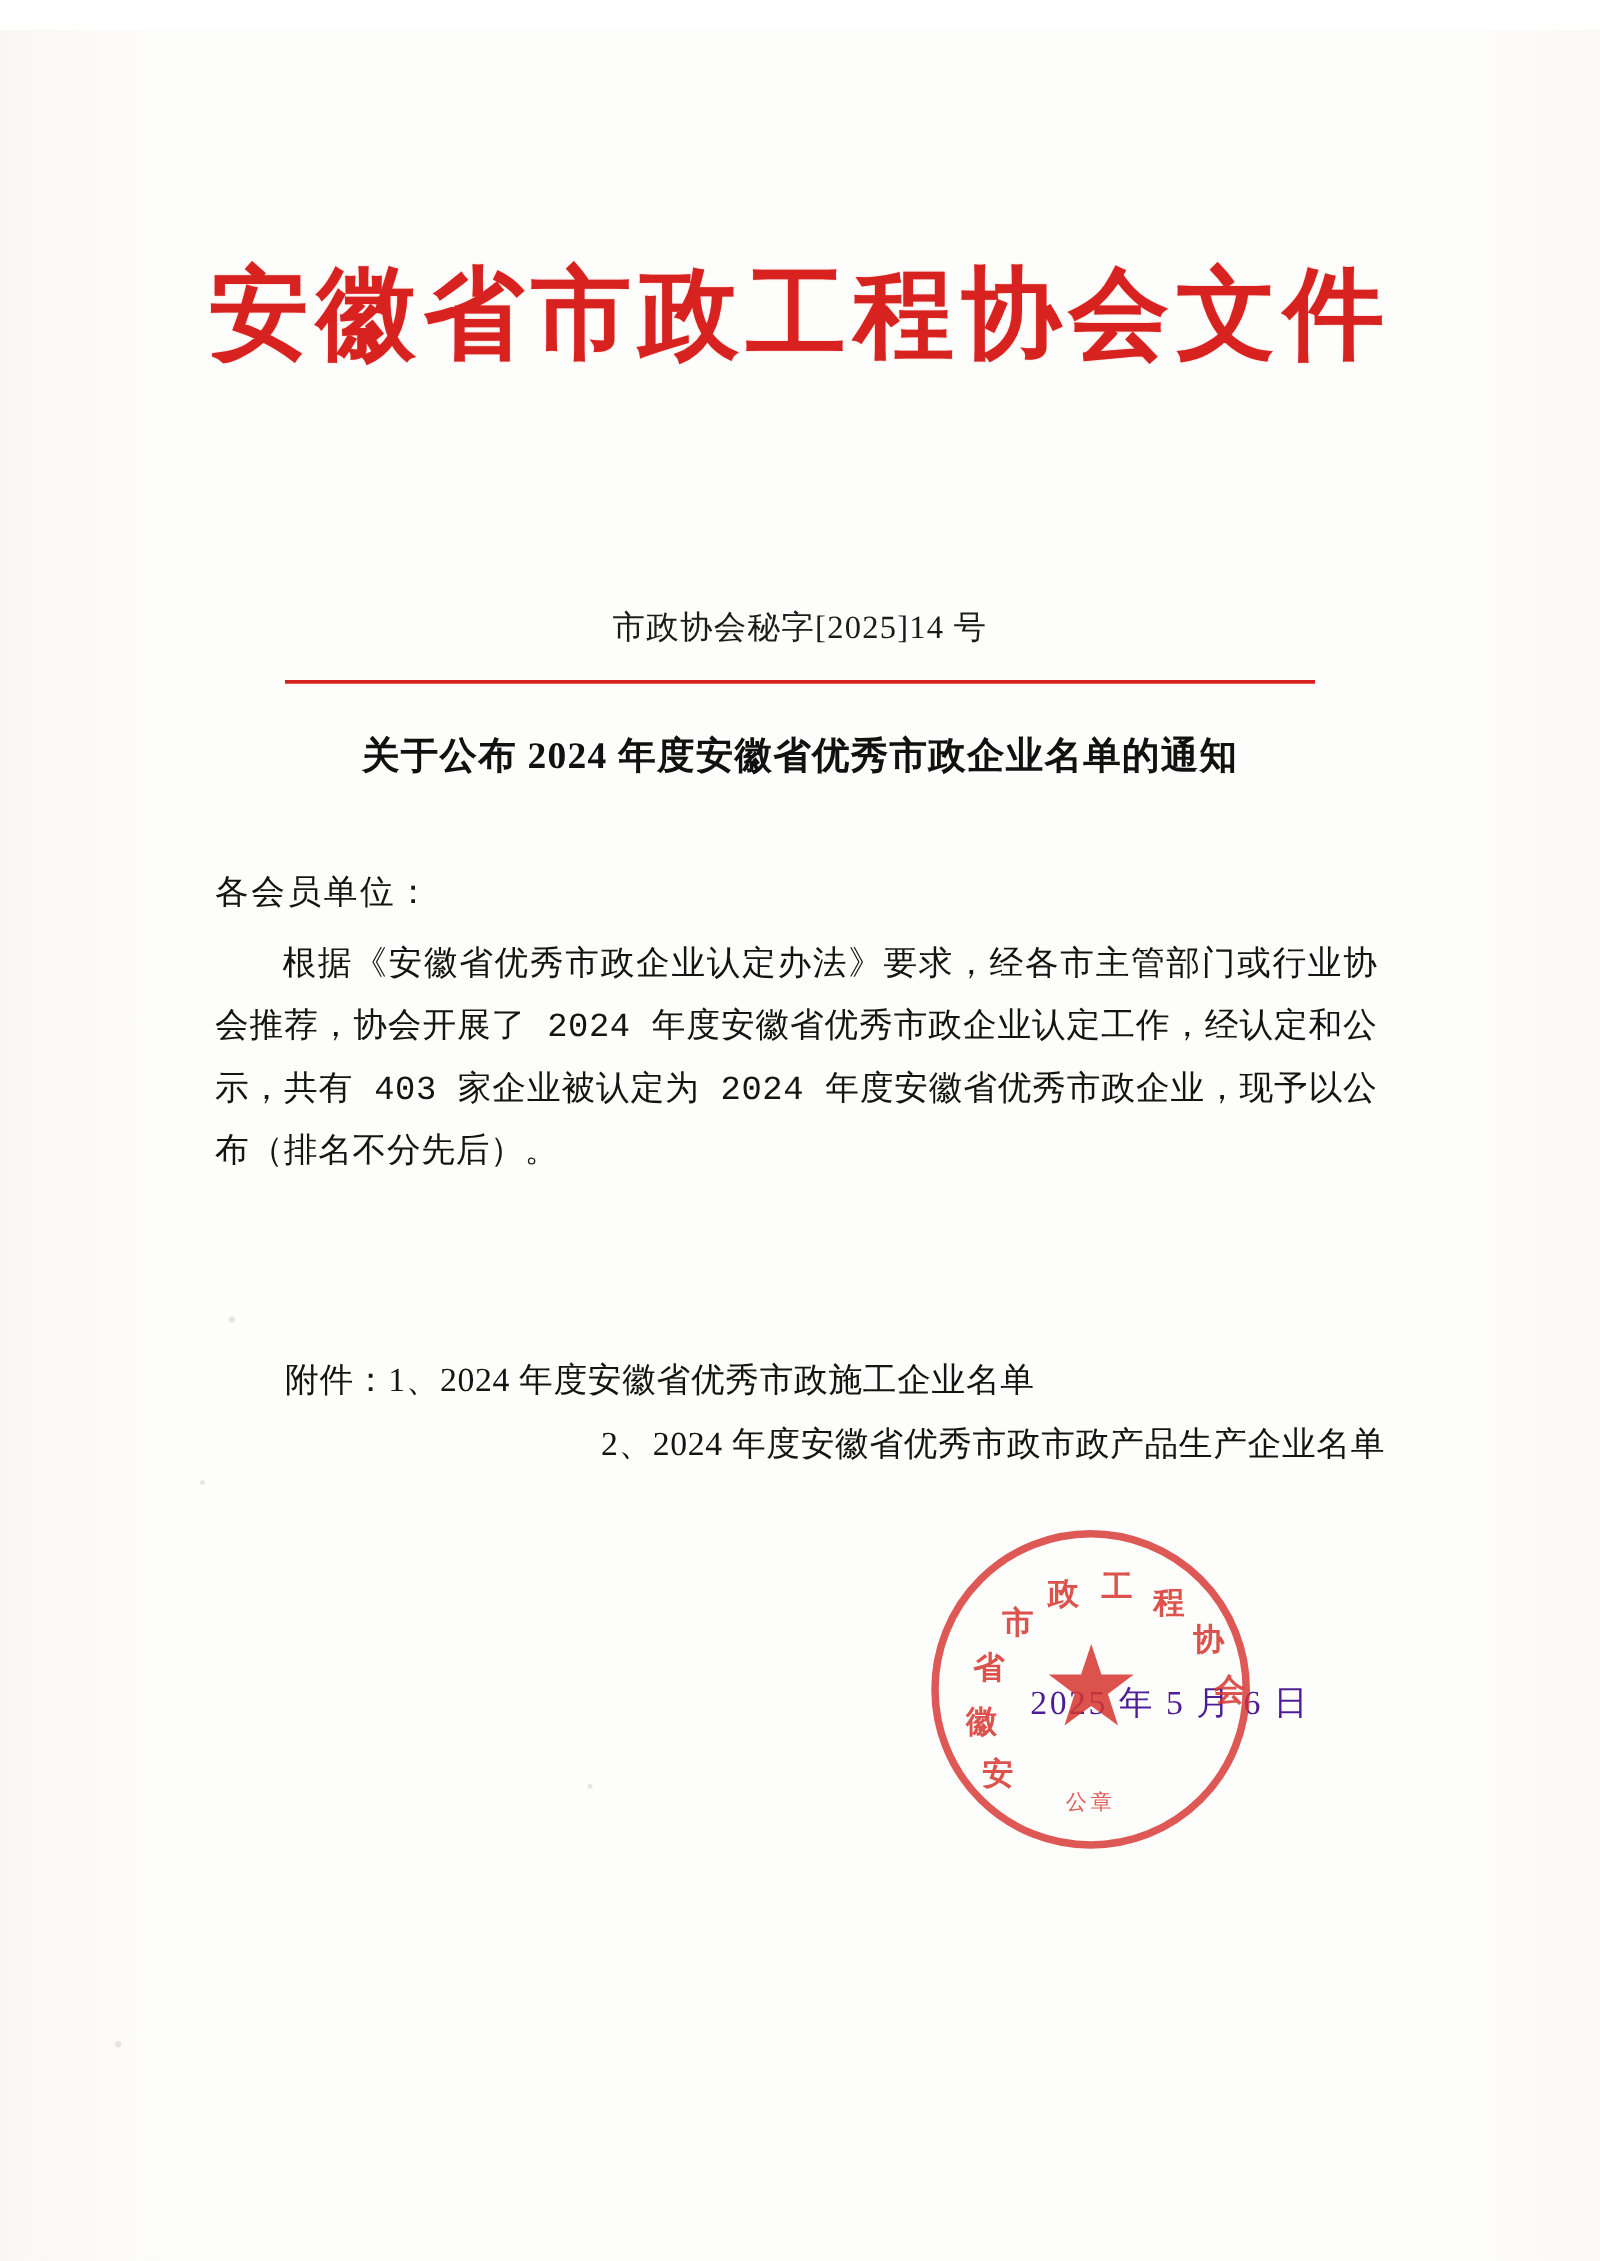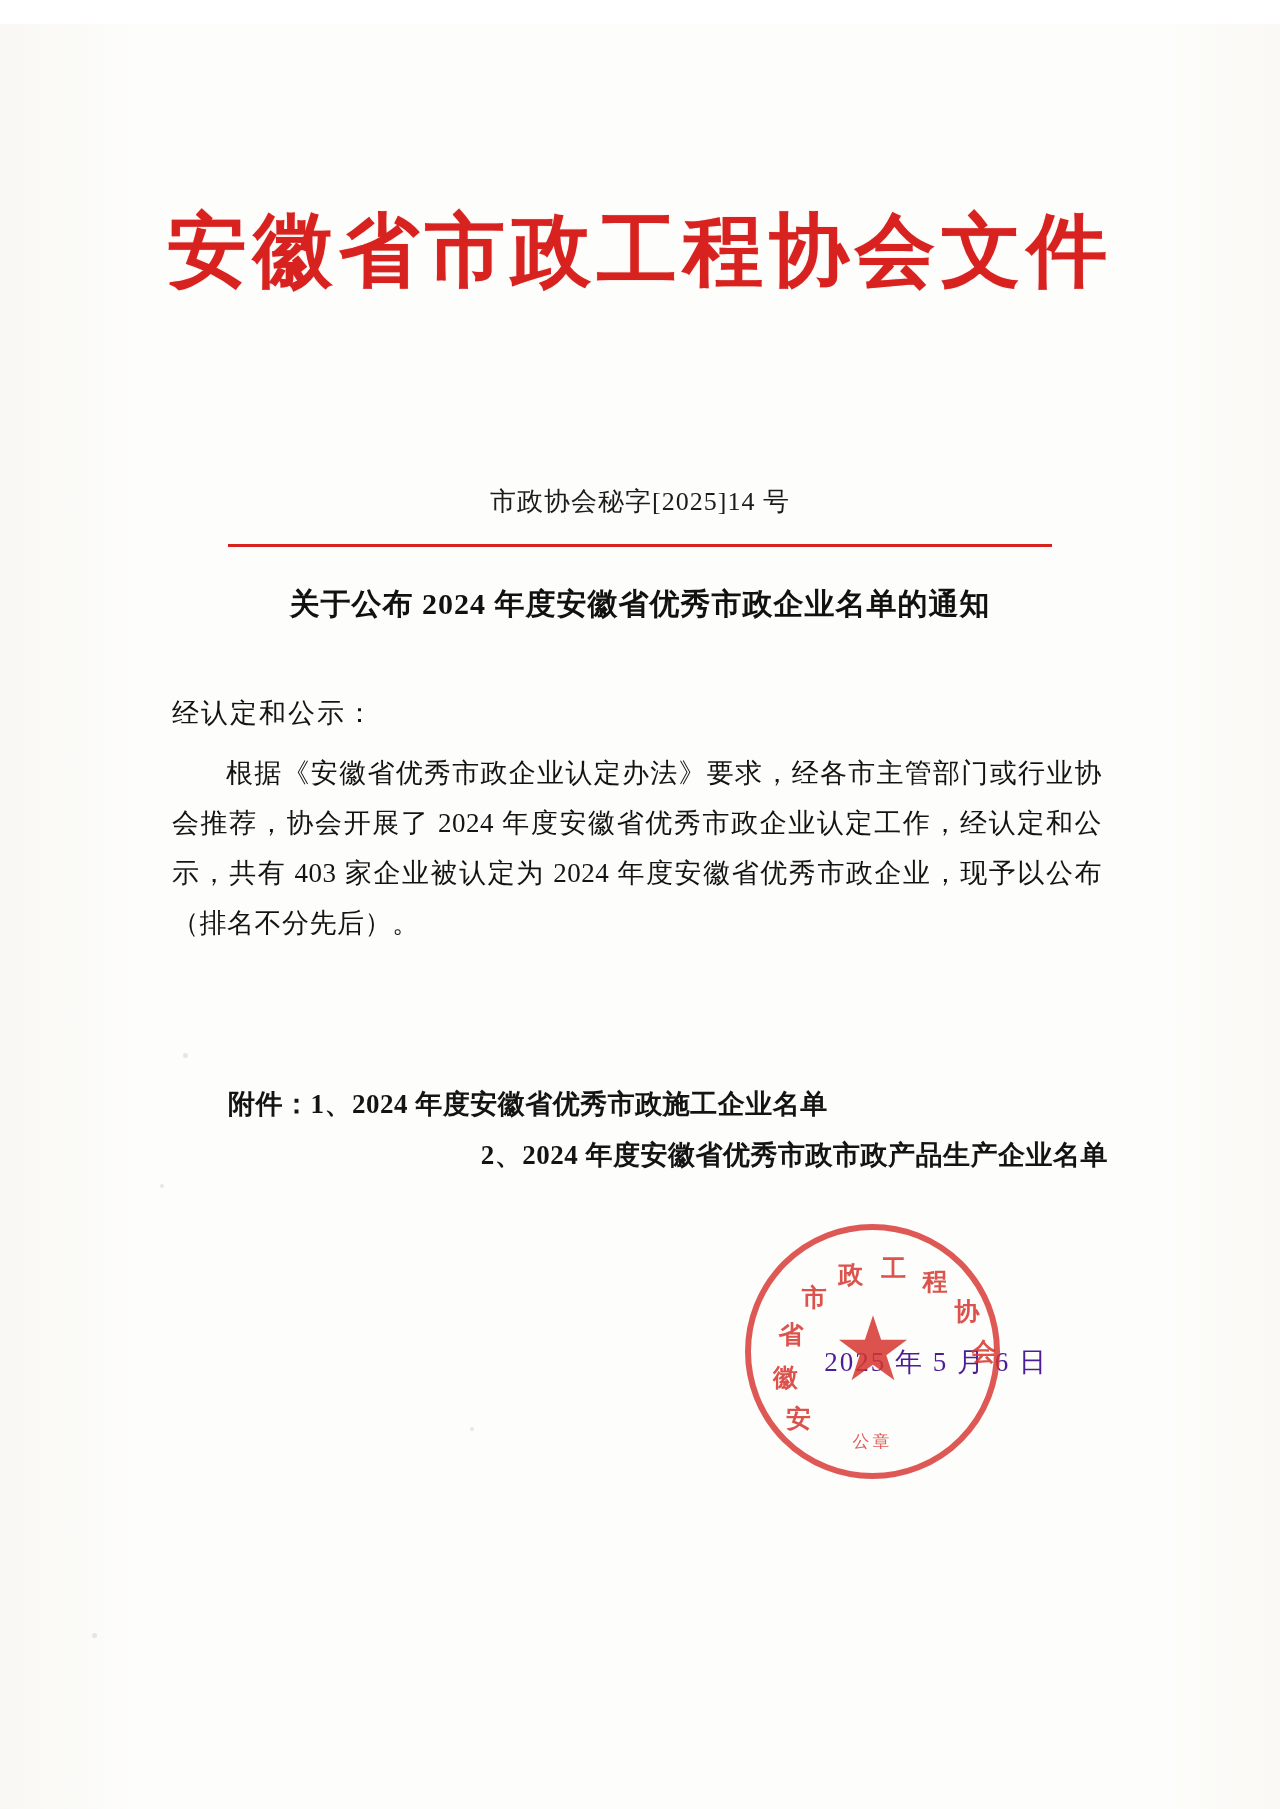--- a/index.html
+++ b/index.html
@@ -88,31 +88,31 @@
     color: #141414;
   }
   .salutation {
     letter-spacing: 2px;
   }
   .para {
     text-indent: 2em;
     text-align: justify;
     margin-top: 10px;
     letter-spacing: 0.5px;
+    font-family: Liberation Mono, monospace;
   }
   .attachments {
     position: absolute;
     top: 1055px;
     left: 228px;
     width: 880px;
     font-size: 27px;
     line-height: 1.9;
     color: #141414;
     letter-spacing: 0.5px;
-    font-weight: bold;
   }
   .attach-line-2 {
     padding-left: 2.45em;
     text-align: right;
   }
   .date-line {
     position: absolute;
     top: 1320px;
     right: 232px;
     font-size: 27px;
@@ -195,21 +195,21 @@
     <div class="title">安徽省市政工程协会文件</div>
   </div>
 
   <div class="doc-number">市政协会秘字[2025]14 号</div>
 
   <div class="red-rule"></div>
 
   <div class="subject">关于公布 2024 年度安徽省优秀市政企业名单的通知</div>
 
   <div class="body-block">
-    <div class="salutation">经认定和公示：</div>
+    <div class="salutation">各会员单位：</div>
     <div class="para">根据《安徽省优秀市政企业认定办法》要求，经各市主管部门或行业协会推荐，协会开展了 2024 年度安徽省优秀市政企业认定工作，经认定和公示，共有 403 家企业被认定为 2024 年度安徽省优秀市政企业，现予以公布（排名不分先后）。</div>
   </div>
 
   <div class="attachments">
     <div>
       <span>附件：</span><span>1、2024 年度安徽省优秀市政施工企业名单</span>
     </div>
     <div class="attach-line-2">
       <span>2、2024 年度安徽省优秀市政市政产品生产企业名单</span>
     </div>

